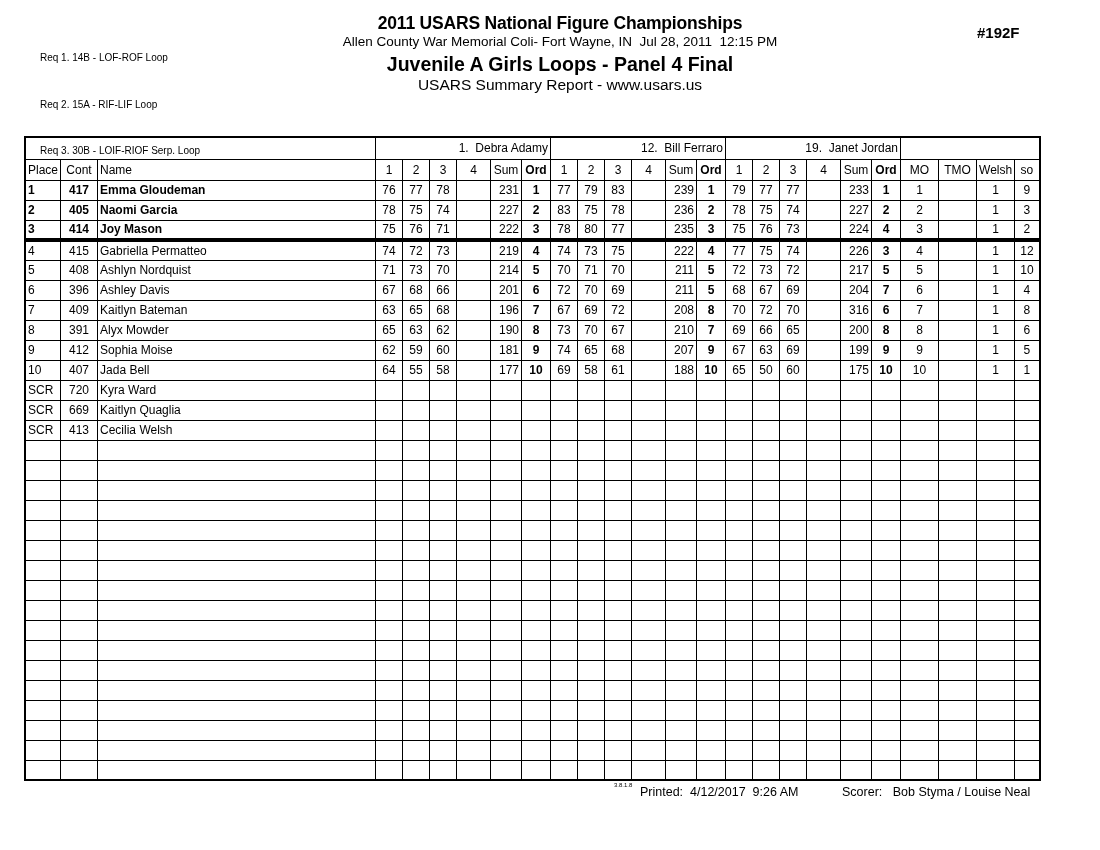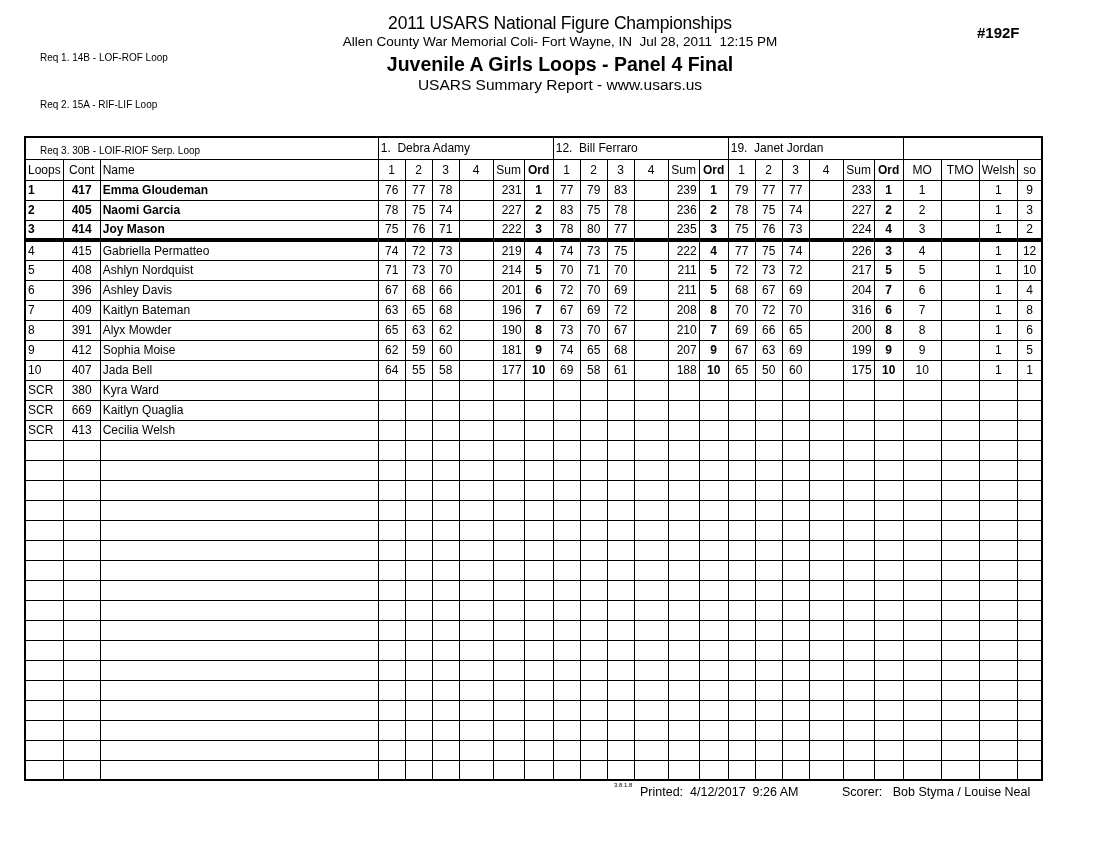--- a/index.html
+++ b/index.html
@@ -3,37 +3,37 @@
 <meta charset="utf-8">
 <style>
   * { box-sizing: border-box; }
   html,body { margin:0; padding:0; }
   body {
     width:1100px; height:850px; background:#ffffff; color:#000;
     font-family:"Liberation Sans", sans-serif; position:relative; overflow:hidden;
   }
   .req-block { position:absolute; left:40px; top:19px; font-size:10px; line-height:15.5px; white-space:pre; }
   .title-block { position:absolute; left:160px; top:13px; width:800px; text-align:center; }
-  .t1 { font-size:17.5px; font-weight:normal; letter-spacing:-0.2px; }
+  .t1 { font-size:17.5px; font-weight:bold; letter-spacing:-0.2px; }
   .t2 { font-size:13.5px; white-space:pre; }
   .t3 { font-size:19.5px; font-weight:bold; margin-top:4px; }
   .t4 { font-size:15.5px; }
   .event-num { position:absolute; left:977px; top:24px; font-size:15px; font-weight:bold; }
 
   table.results {
     position:absolute; left:24px; top:136px;
     border-collapse:collapse; table-layout:fixed; border:2px solid #000;
   }
   table.results td {
     border:1px solid #000; font-size:12px; height:20px;
     padding:0 2px; overflow:hidden; white-space:pre; vertical-align:middle;
   }
   td.nb { border-top:none; border-left:none; border-right:none; }
   tr.jrow td { height:22px; }
-  td.jname { text-align:left; padding-left:4px; }
+  td.jname { text-align:right; padding-left:4px; }
   tr.hrow td { height:21px; }
   td.ord { border-left:4px solid #000; border-right:4px solid #000; font-weight:bold; text-align:center; }
   tr.sep td { border-bottom:4px solid #000; }
   .b { font-weight:bold; }
   .al { text-align:left; padding-left:4px; }
   .ac { text-align:center; }
   .ar { text-align:right; padding-right:3px; }
 
   .footer-version { position:absolute; left:614px; top:782px; font-size:6px; }
   .footer-printed { position:absolute; left:640px; top:785px; font-size:12.5px; white-space:pre;text-align:right; }
@@ -87,21 +87,21 @@
     </colgroup>
   <tbody>
       <tr class="jrow">
         <td class="nb" colspan="3"></td>
         <td class="jname" colspan="6">1.  Debra Adamy</td>
         <td class="jname" colspan="6">12.  Bill Ferraro</td>
         <td class="jname" colspan="6">19.  Janet Jordan</td>
         <td class="nb" colspan="4"></td>
       </tr>
       <tr class="hrow">
-        <td class="al">Loops</td>
+        <td class="al">Place</td>
         <td class="ac">Cont</td>
         <td class="al">Name</td>
         <td class="ac">1</td>
         <td class="ac">2</td>
         <td class="ac">3</td>
         <td class="ac">4</td>
         <td class="ac">Sum</td>
         <td class="ord">Ord</td>
         <td class="ac">1</td>
         <td class="ac">2</td>
@@ -385,21 +385,21 @@
         <td class="ac"></td>
         <td class="ar">175</td>
         <td class="ord">10</td>
         <td class="ac">10</td>
         <td class="ac"></td>
         <td class="ac">1</td>
         <td class="ac">1</td>
       </tr>
       <tr class="drow">
         <td class="al">SCR</td>
-        <td class="ac">380</td>
+        <td class="ac">720</td>
         <td class="al">Kyra Ward</td>
         <td class="ac"></td>
         <td class="ac"></td>
         <td class="ac"></td>
         <td class="ac"></td>
         <td class="ar"></td>
         <td class="ord"></td>
         <td class="ac"></td>
         <td class="ac"></td>
         <td class="ac"></td>

